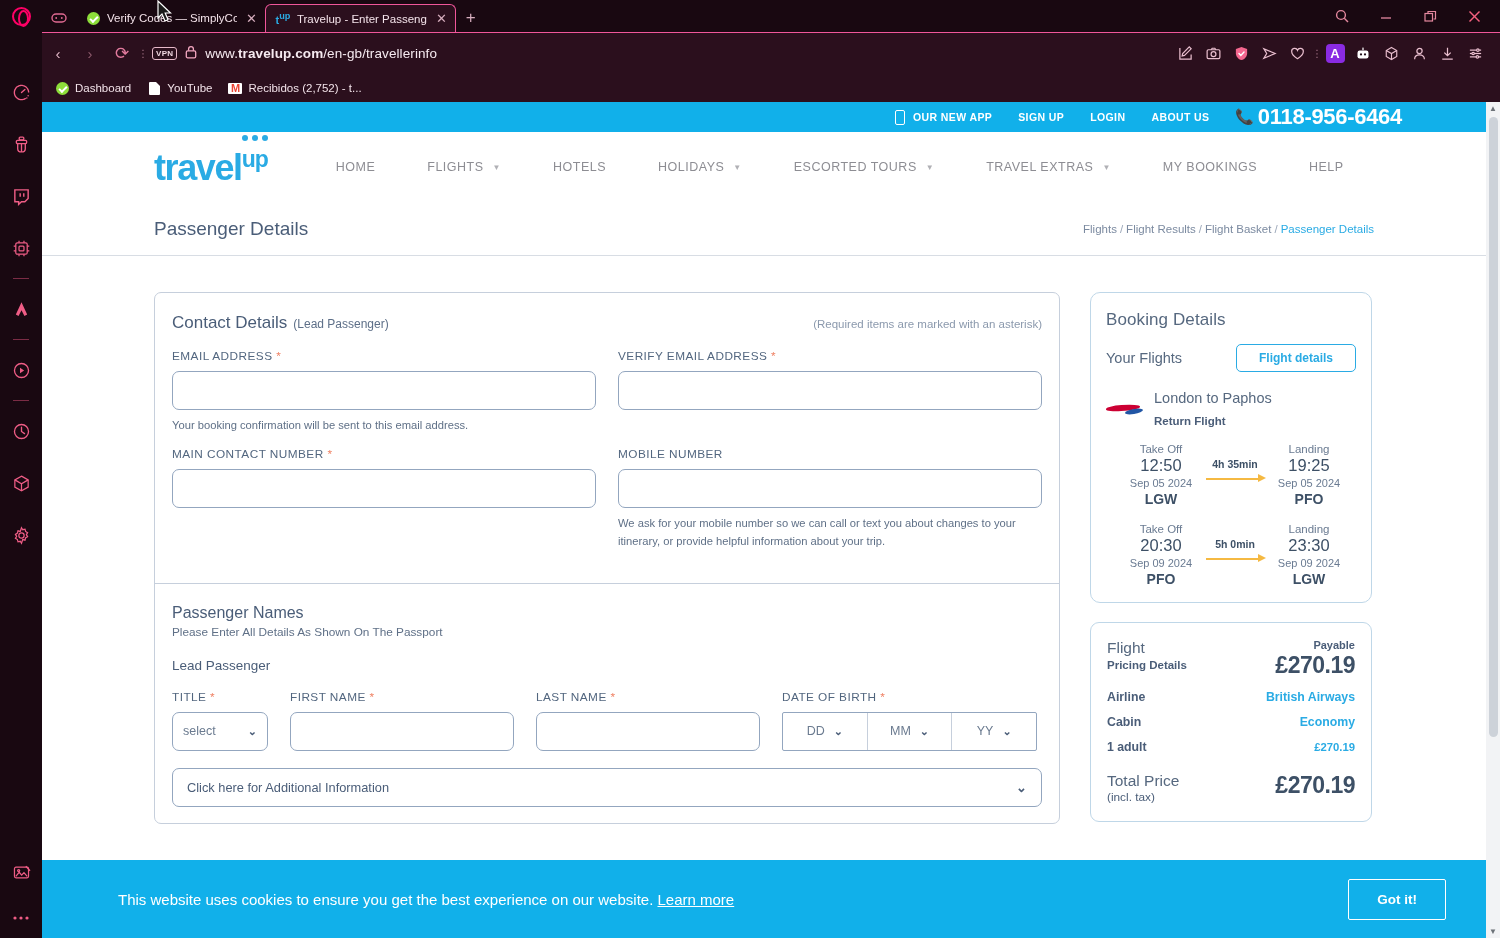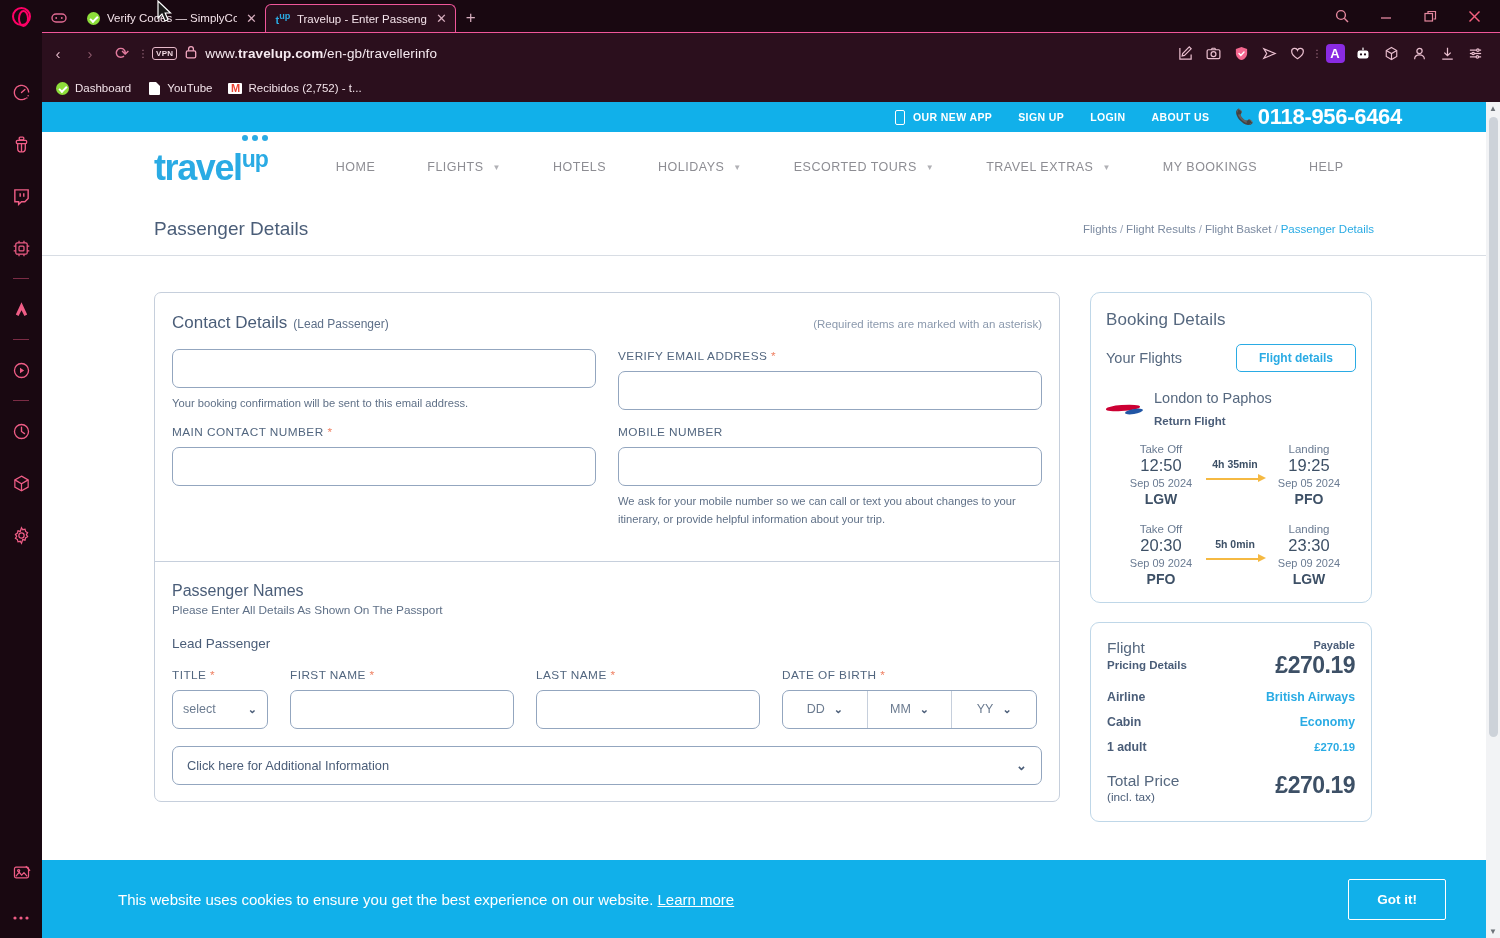--- a/index.html
+++ b/index.html
@@ -259,21 +259,21 @@
   .c-last  { flex: 0 0 224px; }
   .c-dob   { flex: 0 0 255px; }
 
   .select-box {
     height: 39px; border: 1px solid #93a6bf; border-radius: 7px;
     display: flex; align-items: center; padding: 0 10px; gap: 8px;
     font-size: 12.5px; color: #6b7b90; background: #fff;
   }
   .select-box .cv { margin-left: auto; color: #4a5d78; font-size: 11px; font-weight: 700;}
   .dob {
-    height: 39px; border: 1px solid #93a6bf; border-radius: 7px; display: flex; align-items: stretch;
+    height: 39px; border: 1px solid #93a6bf; border-radius: 2px; display: flex; align-items: stretch;
     overflow: hidden; background: #fff;
   }
   .dob > div {
     flex: 1 1 0; display: flex; align-items: center; justify-content: center; gap: 9px;
     font-size: 12.5px; color: #6b7b90; border-right: 1px solid #c6cfdc;
   }
   .dob > div:last-child { border-right: none; }
   .dob .cv { color: #4a5d78; font-size: 11px; font-weight: 700; }
 
   .addinfo {
@@ -703,20 +703,21 @@
             <div class="card-pad">
               <div class="card-head">
                 <div class="card-title">
                   <span>Contact Details</span><span class="sub">(Lead Passenger)</span>
                 </div>
                 <div class="required-note">(Required items are marked with an asterisk)</div>
               </div>
 
               <div class="row2">
                 <div class="fld">
+                  <label class="lbl"><span>EMAIL ADDRESS</span> <span class="ast">*</span></label>
                   <input class="inp" type="text" value="" style="">
                   <div class="hint">Your booking confirmation will be sent to this email address.</div>
                 </div>
                 <div class="fld">
                   <label class="lbl"><span>VERIFY EMAIL ADDRESS</span> <span class="ast">*</span></label>
                   <input class="inp" type="text" value="" style="">
                 </div>
               </div>
 
               <div class="row2" style="margin-top:12px">

